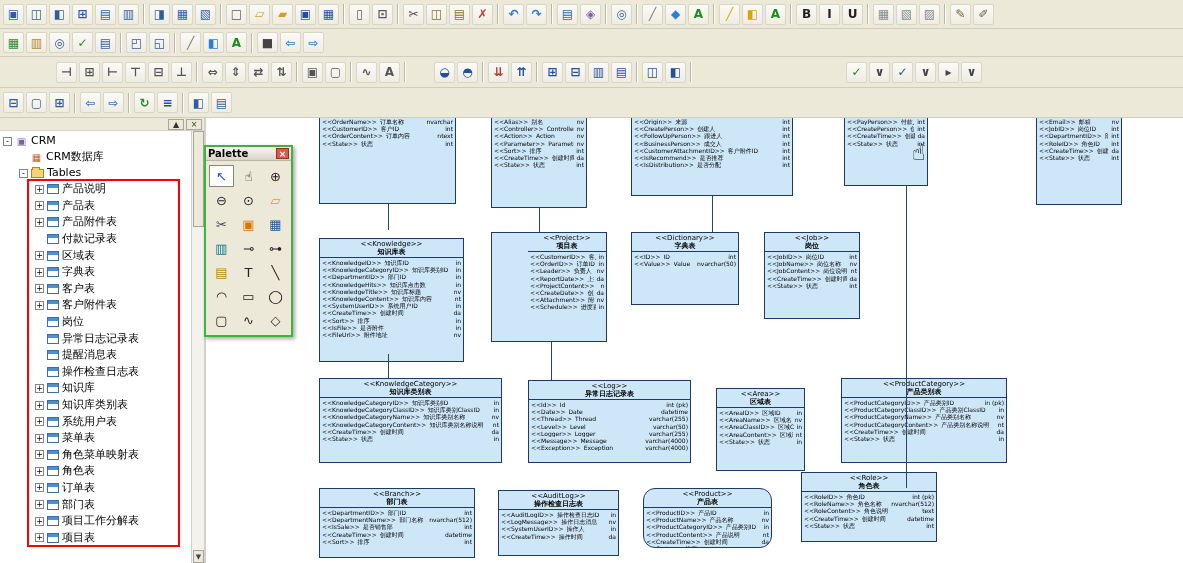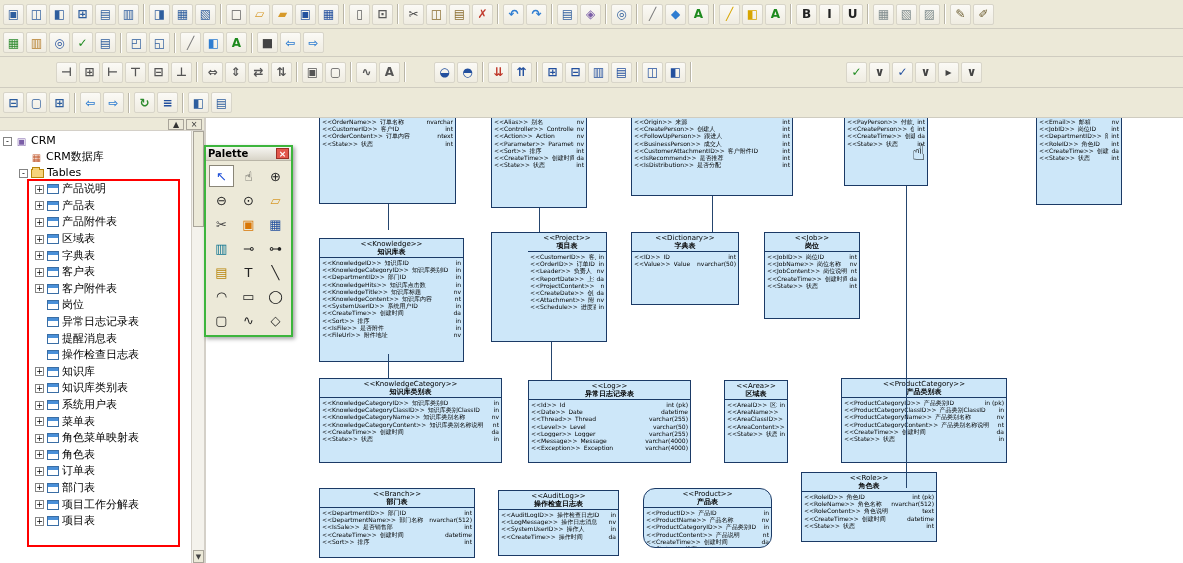--- a/index.html
+++ b/index.html
@@ -306,20 +306,25 @@
             <span class="expander">+</span>
             <span class="tbl-icon"></span>
             <span class="tree-label">产品表</span>
           </div>
           <div class="tree-row">
             <span class="expander">+</span>
             <span class="tbl-icon"></span>
             <span class="tree-label">产品附件表</span>
           </div>
           <div class="tree-row">
+            <span class="expander-spacer"></span>
+            <span class="tbl-icon"></span>
+            <span class="tree-label">付款记录表</span>
+          </div>
+          <div class="tree-row">
             <span class="expander">+</span>
             <span class="tbl-icon"></span>
             <span class="tree-label">区域表</span>
           </div>
           <div class="tree-row">
             <span class="expander">+</span>
             <span class="tbl-icon"></span>
             <span class="tree-label">字典表</span>
           </div>
           <div class="tree-row">
@@ -808,21 +813,21 @@
             <span class="b">Message</span>
             <span class="c">varchar(4000)</span>
           </div>
           <div class="erow">
             <span class="a">&lt;&lt;Exception&gt;&gt;</span>
             <span class="b">Exception</span>
             <span class="c">varchar(4000)</span>
           </div>
         </div>
       </div>
-      <div class="entity" style="left: 510px; top: 262px; width: 64px; height: 83px; margin-left: 8px;">
+      <div class="entity" style="left: 510px; top: 270px; width: 89px; height: 83px;">
         <div class="entity-title">
           <div class="entity-stereotype">&lt;&lt;Area&gt;&gt;</div>
           <div class="entity-name">区域表</div>
         </div>
         <div class="entity-rows">
           <div class="erow">
             <span class="a">&lt;&lt;AreaID&gt;&gt;</span>
             <span class="b">区域ID</span>
             <span class="c">in</span>
           </div>

